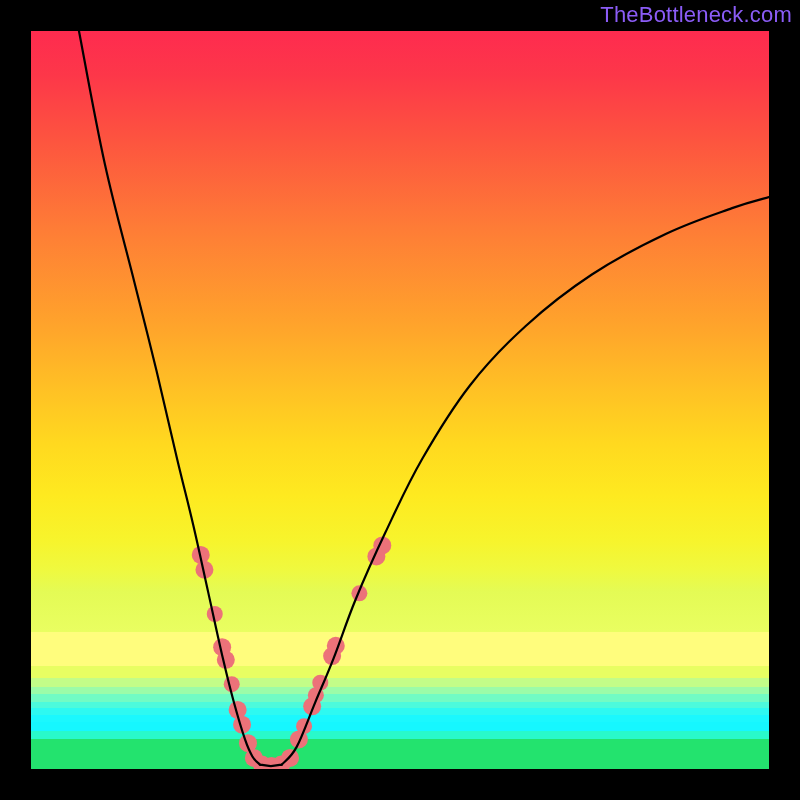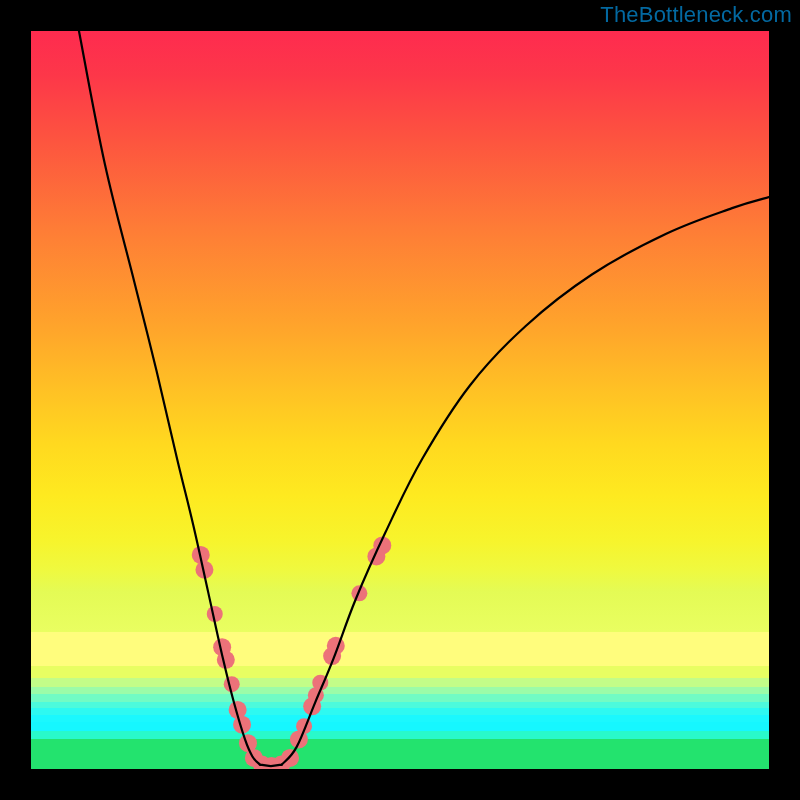--- a/index.html
+++ b/index.html
@@ -11,21 +11,21 @@
   .stage {
     width: 800px;
     height: 800px;
     position: relative;
     overflow: hidden;
   }
   .watermark {
     position: absolute;
     top: 2px;
     right: 8px;
-    color: #0369a1;
+    color: #8b5cf6;
     font-size: 22px;
     font-weight: 400;
     letter-spacing: 0.2px;
     z-index: 10;
     user-select: none;
   }
   .frame {
     position: absolute;
     inset: 0;
     background: #000;

